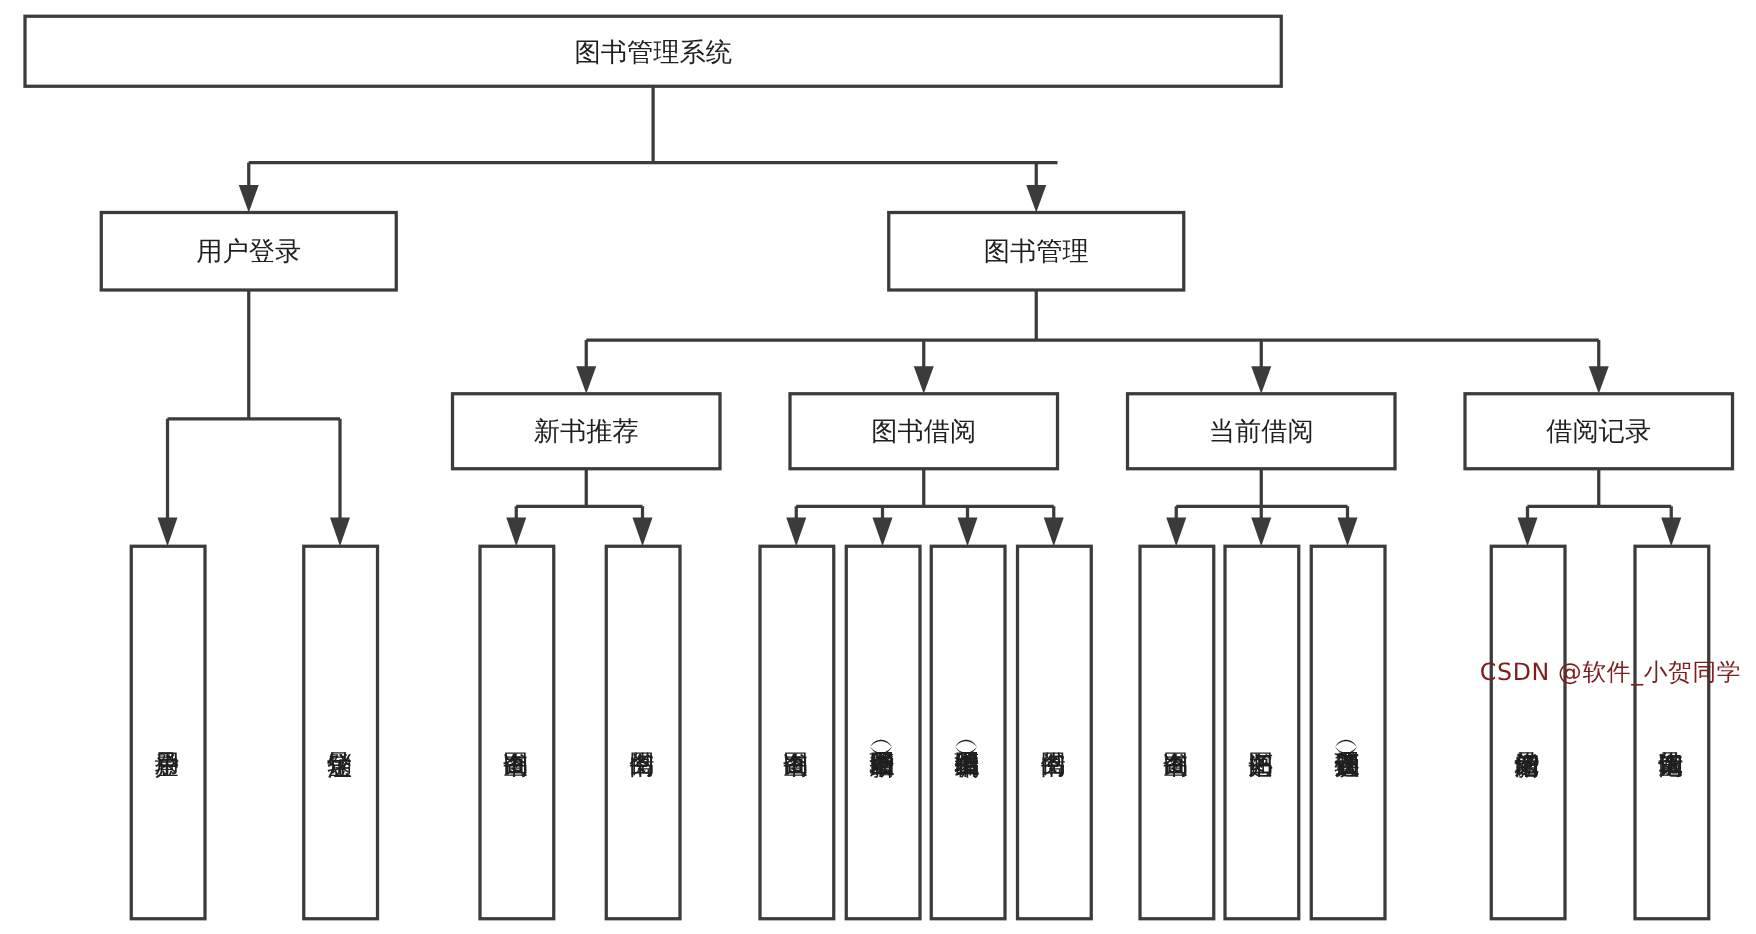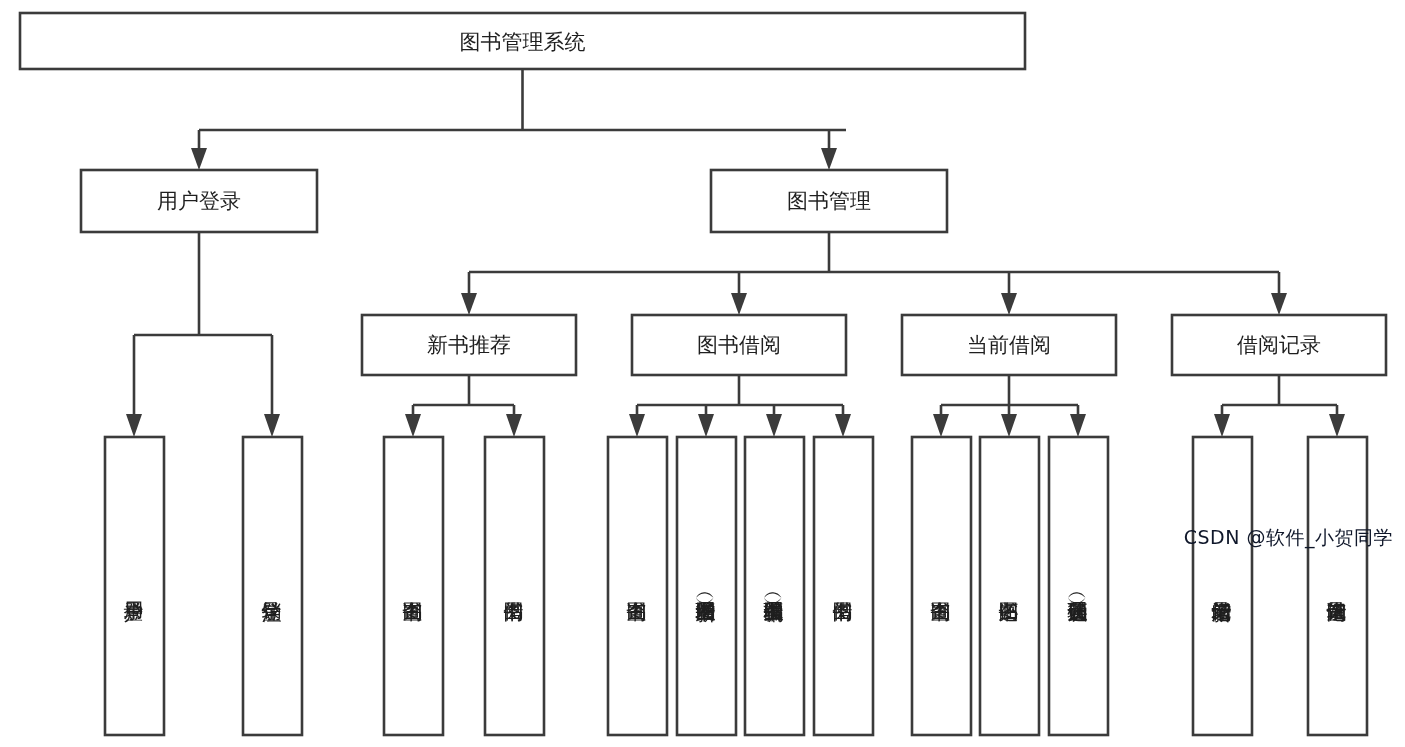--- a/index.html
+++ b/index.html
@@ -53,21 +53,21 @@
   .arrow-head {
     fill: #3b3b3b;
     stroke: none;
   }
   .watermark-text {
     position: absolute;
     right: 12px;
     bottom: 6px;
     font-family: "DejaVu Sans", "Liberation Sans", sans-serif;
     font-size: 19px;
-    color: #0f172a;
+    color: #7f1d1d;
     letter-spacing: 0.5px;
     white-space: nowrap;
     user-select: none;
   }
 </style>
 </head>
 <body>
 
 <div id="diagram-root">
 

